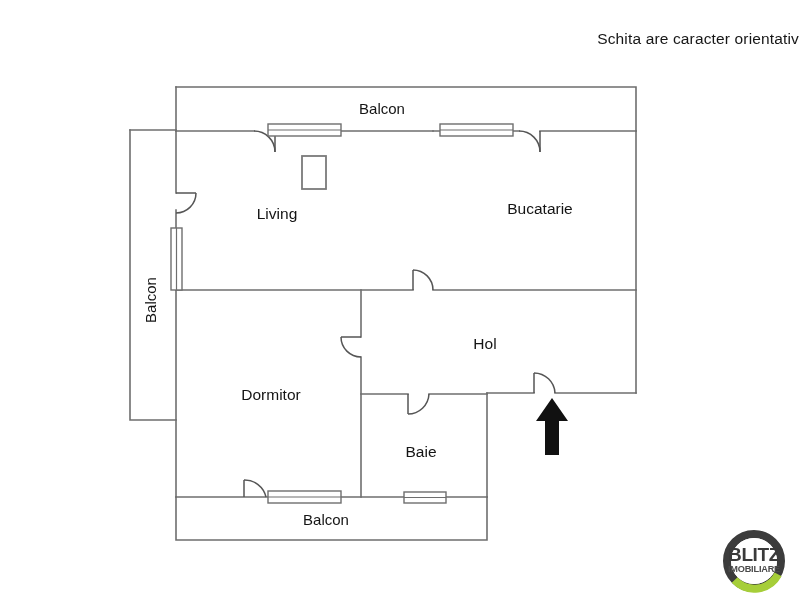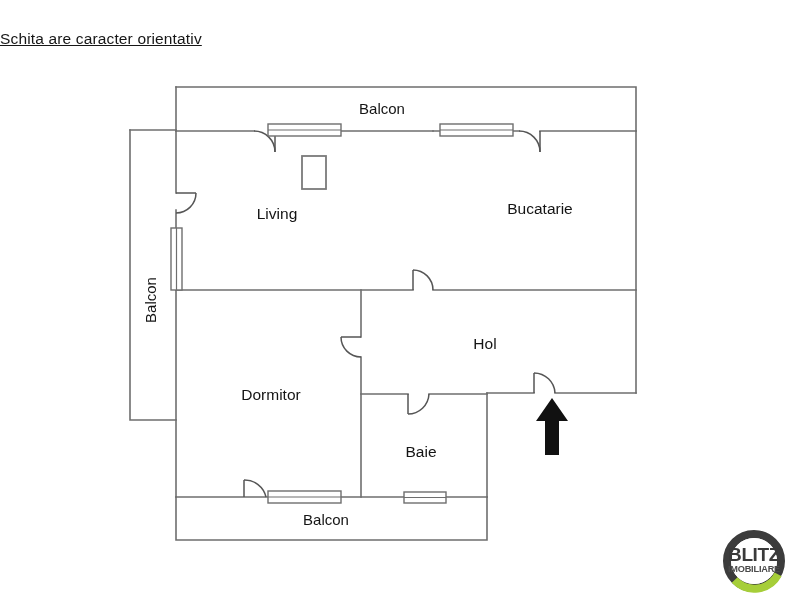--- a/index.html
+++ b/index.html
@@ -20,26 +20,25 @@
     position: relative;
     width: 799px;
     height: 600px;
     background: #ffffff;
   }
   #plan-title {
     position: absolute;
     left: 0;
     top: 30px;
     width: 799px;
-    text-align: left;
+    text-align: right;
     font-size: 15.5px;
     letter-spacing: 0.15px;
     color: #161616;
     user-select: none;
-    text-decoration: underline;
   }
   #plan-svg {
     position: absolute;
     left: 0;
     top: 0;
   }
   .room-label {
     font-family: "Liberation Sans", "DejaVu Sans", sans-serif;
     font-size: 15.5px;
     fill: #141414;

